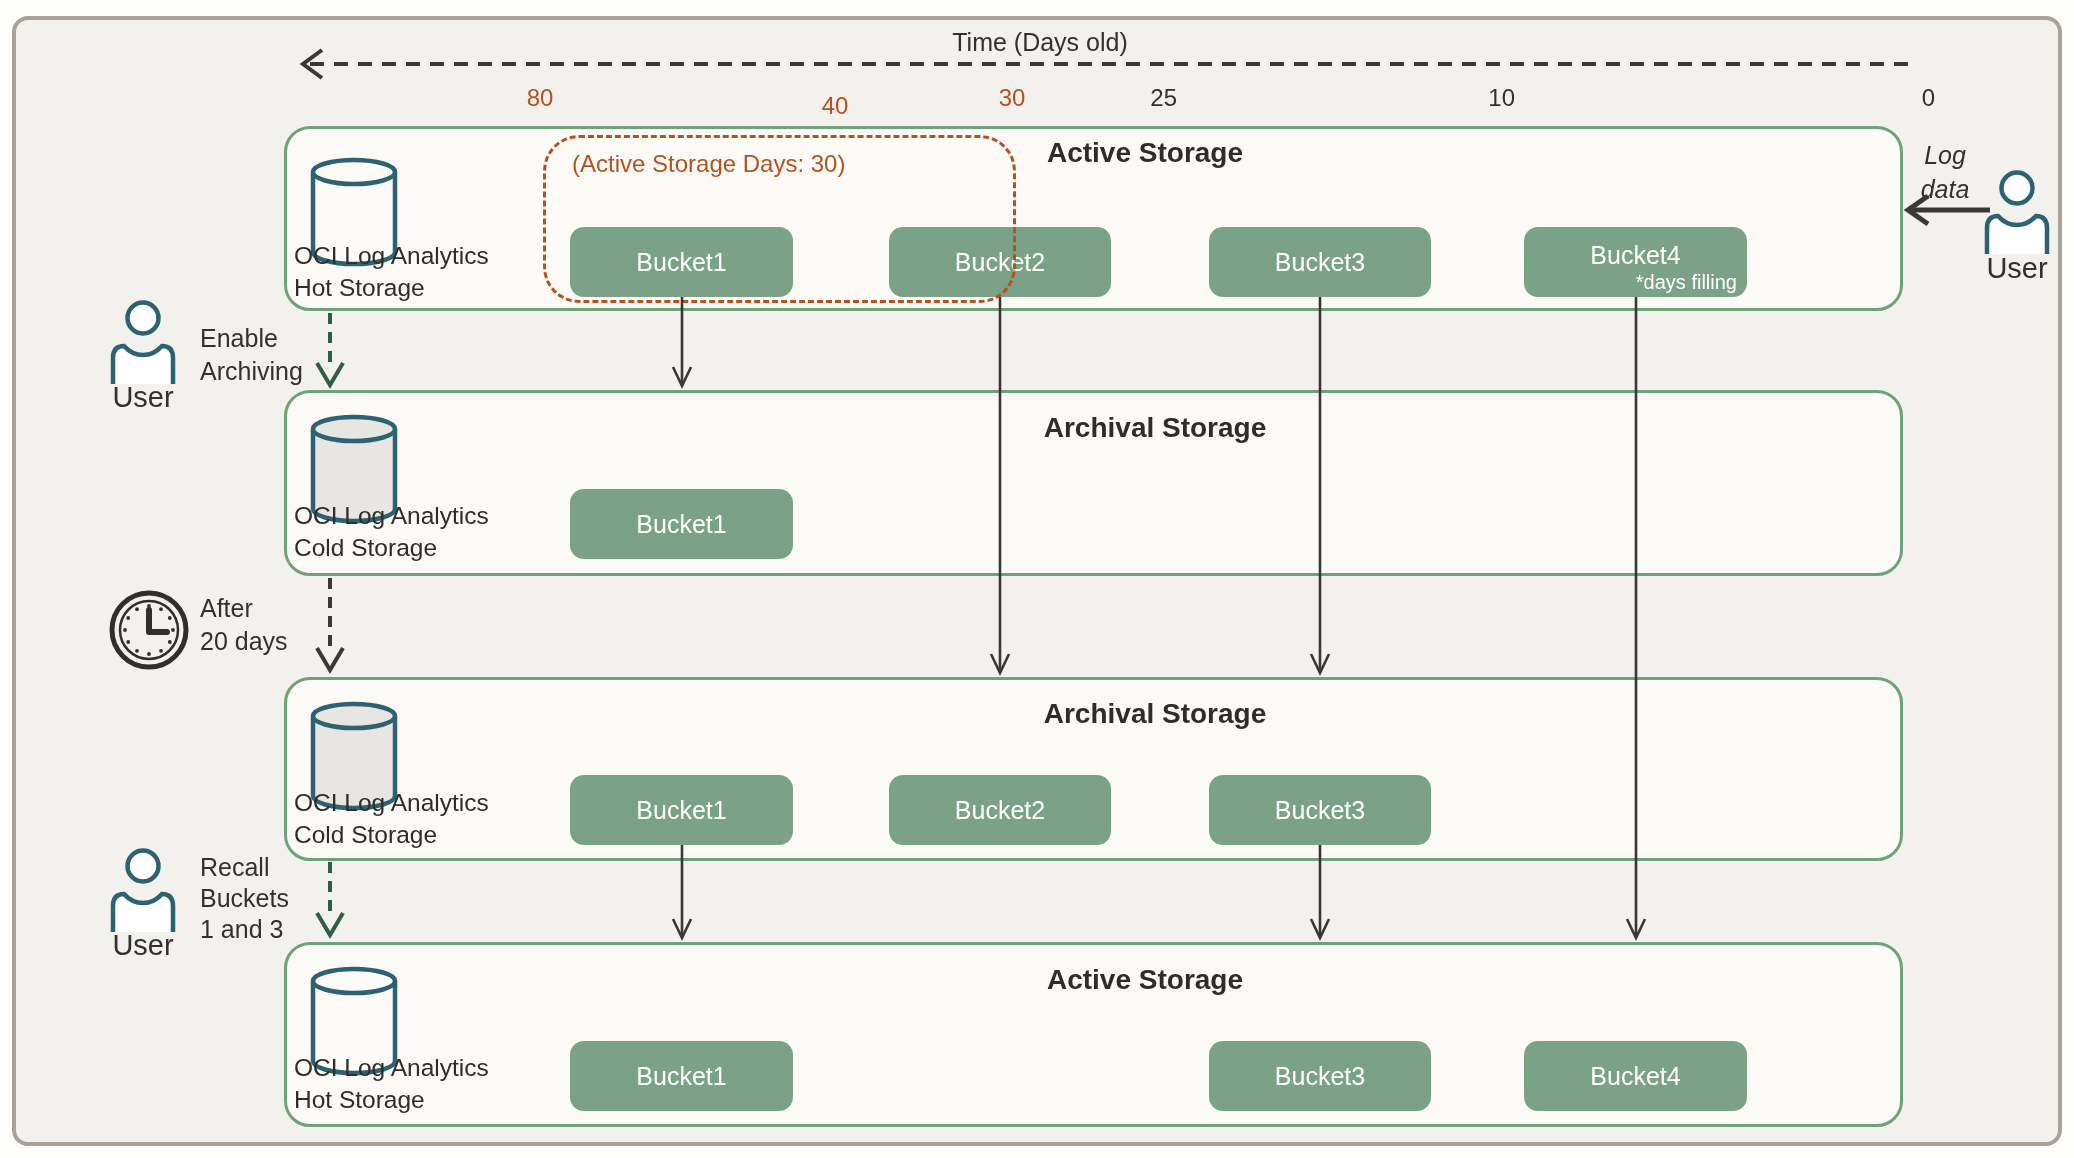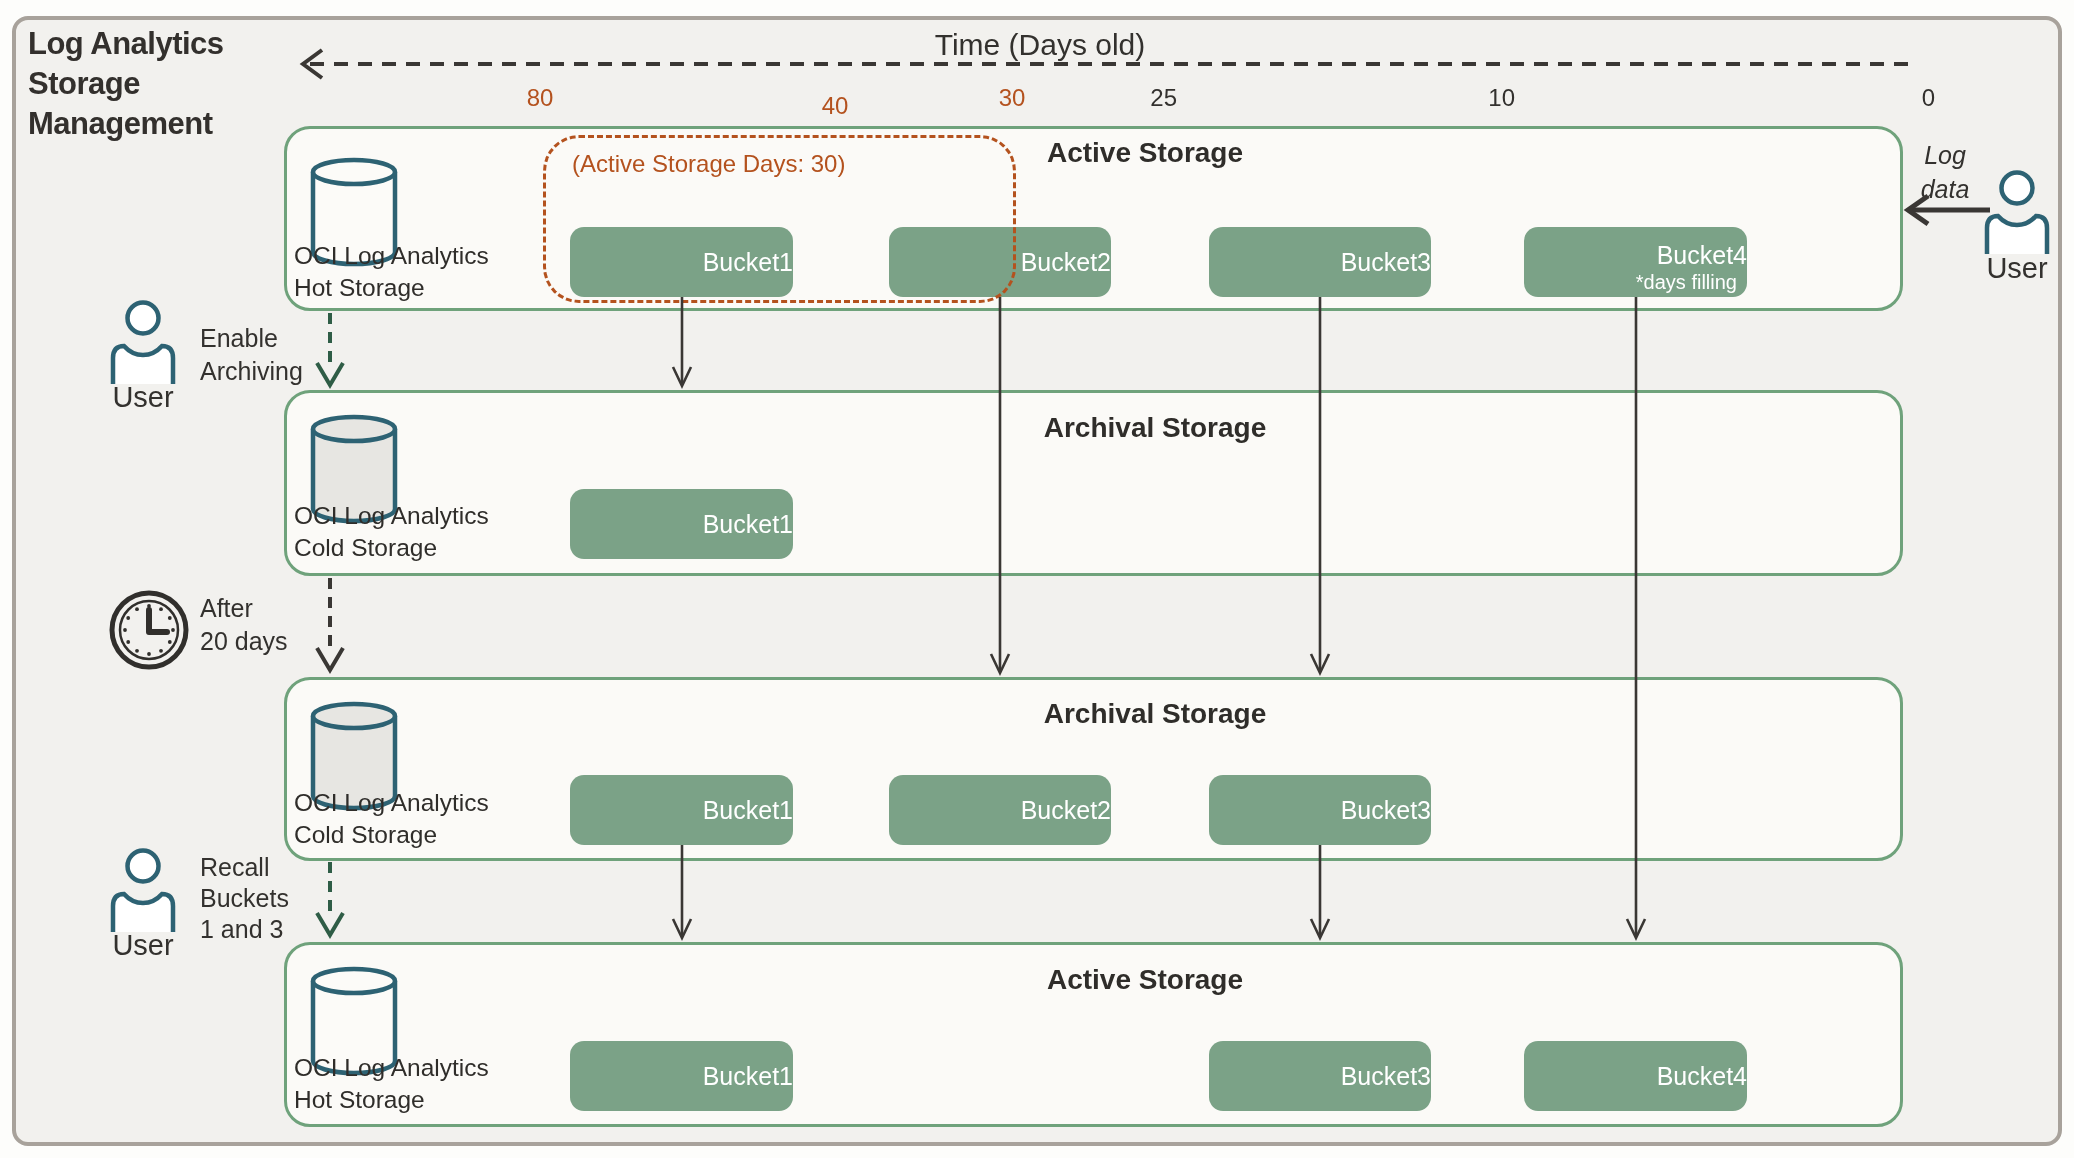--- a/index.html
+++ b/index.html
@@ -1,47 +1,42 @@
 <!DOCTYPE html>
 <html><head>
 <meta charset="utf-8">
 <style>
   html,body{margin:0;padding:0;background:#fdfdfb;}
   .stage{position:relative;width:2074px;height:1158px;font-family:"Liberation Sans",sans-serif;overflow:hidden;}
   .frame{position:absolute;left:12px;top:16px;width:2042px;height:1122px;background:#f2f1ee;border:4px solid #a8a29b;border-radius:16px;}
   .main-title{position:absolute;left:28px;top:24px;font-size:31px;font-weight:bold;color:#33302d;line-height:40px;letter-spacing:-0.5px;}
-  .tl-label{position:absolute;left:890px;top:28px;width:300px;text-align:center;font-size:30px;color:#33312e;}
+  .tl-label{position:absolute;left:890px;top:28px;width:300px;text-align:center;font-size:25px;color:#33312e;}
   .tick{position:absolute;top:84px;width:70px;text-align:center;font-size:24px;}
   .tick.orange{color:#b4521e;}
   .tick.dark{color:#33312e;text-align:right;}
   .box{position:absolute;left:284px;width:1619px;background:#fbfaf7;border:3px solid #6fa27b;border-radius:26px;box-sizing:border-box;}
   .box-title{position:absolute;width:360px;text-align:center;font-size:28px;font-weight:bold;color:#2f2d2a;}
   .cyl{position:absolute;left:308px;width:92px;height:112px;}
   .cyl-label{position:absolute;left:294px;width:230px;font-size:24.5px;color:#2f2d2a;line-height:32px;white-space:nowrap;}
-  .bucket{position:absolute;height:70px;background:#7ba287;border-radius:14px;color:#ffffff;font-size:25px;display:flex;align-items:center;justify-content:flex-end;z-index:3;}
+  .bucket{position:absolute;height:70px;background:#7ba287;border-radius:14px;color:#ffffff;font-size:25px;display:flex;align-items:center;justify-content:center;z-index:3;}
   .bucket .note{position:absolute;right:10px;bottom:3px;font-size:20px;}
   .annotation{position:absolute;left:543px;top:135px;width:473px;height:168px;border:3.5px dashed #b4521e;border-radius:36px;box-sizing:border-box;z-index:4;}
   .annotation .ann-text{position:absolute;left:26px;top:10px;font-size:24px;color:#b4521e;line-height:32px;white-space:nowrap;}
   .action-text{position:absolute;left:200px;font-size:25px;color:#33312e;line-height:33px;}
   .user-label{position:absolute;width:80px;text-align:center;font-size:29px;color:#33312e;}
   .icon{position:absolute;}
   .overlay{position:absolute;left:0;top:0;width:2074px;height:1158px;z-index:6;pointer-events:none;}
   .logdata{position:absolute;left:1902px;top:138px;width:86px;text-align:center;font-size:25px;color:#33312e;line-height:34px;font-style:italic;}
 </style>
 </head>
 <body>
 
 <div class="stage">
   <div class="frame"></div>
 
-  <div class="main-title">
-    <div>Log Analytics</div>
-    <div>Storage</div>
-    <div>Management</div>
-  </div>
 
   <div class="tl-label">Time (Days old)</div>
   <div class="tick orange" style="left:505px;">80</div>
   <div class="tick orange" style="left:800px;margin-top:8px;">40</div>
   <div class="tick orange" style="left:977px;">30</div>
   <div class="tick dark" style="left:1107px;">25</div>
   <div class="tick dark" style="left:1445px;">10</div>
   <div class="tick dark" style="left:1865px;">0</div>
 
   <div class="box" style="top:126px;height:185px;"></div>

